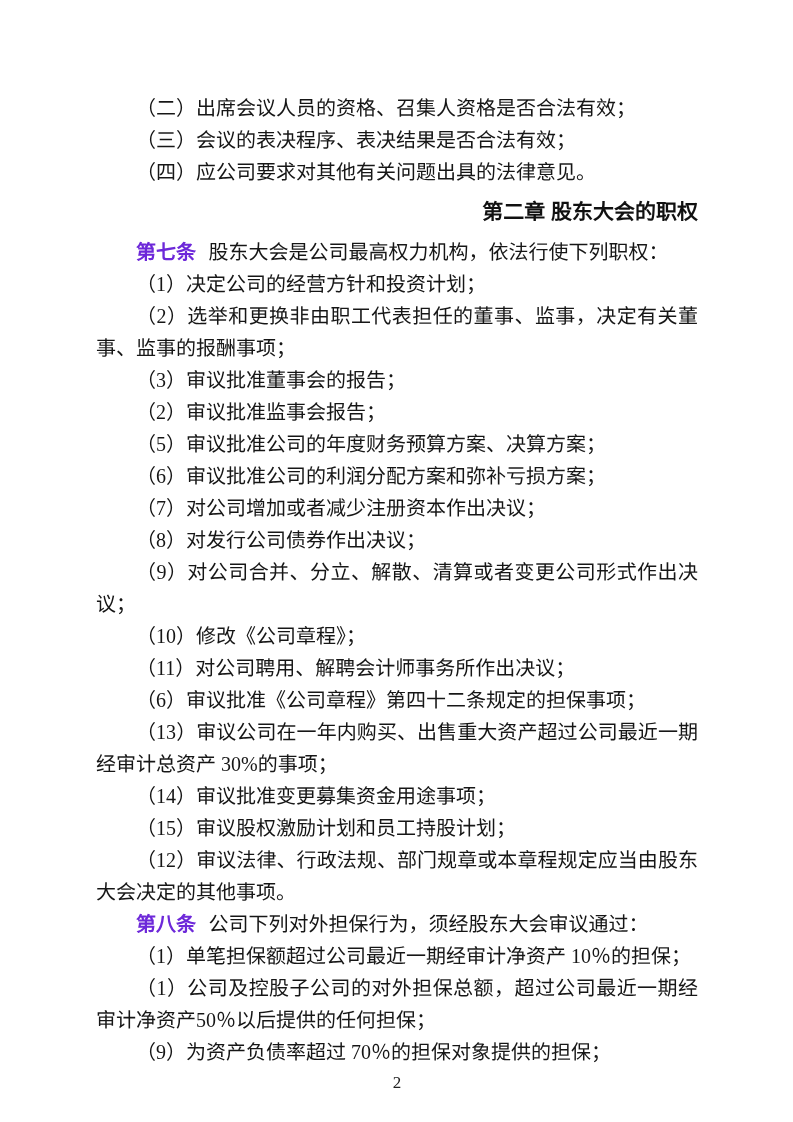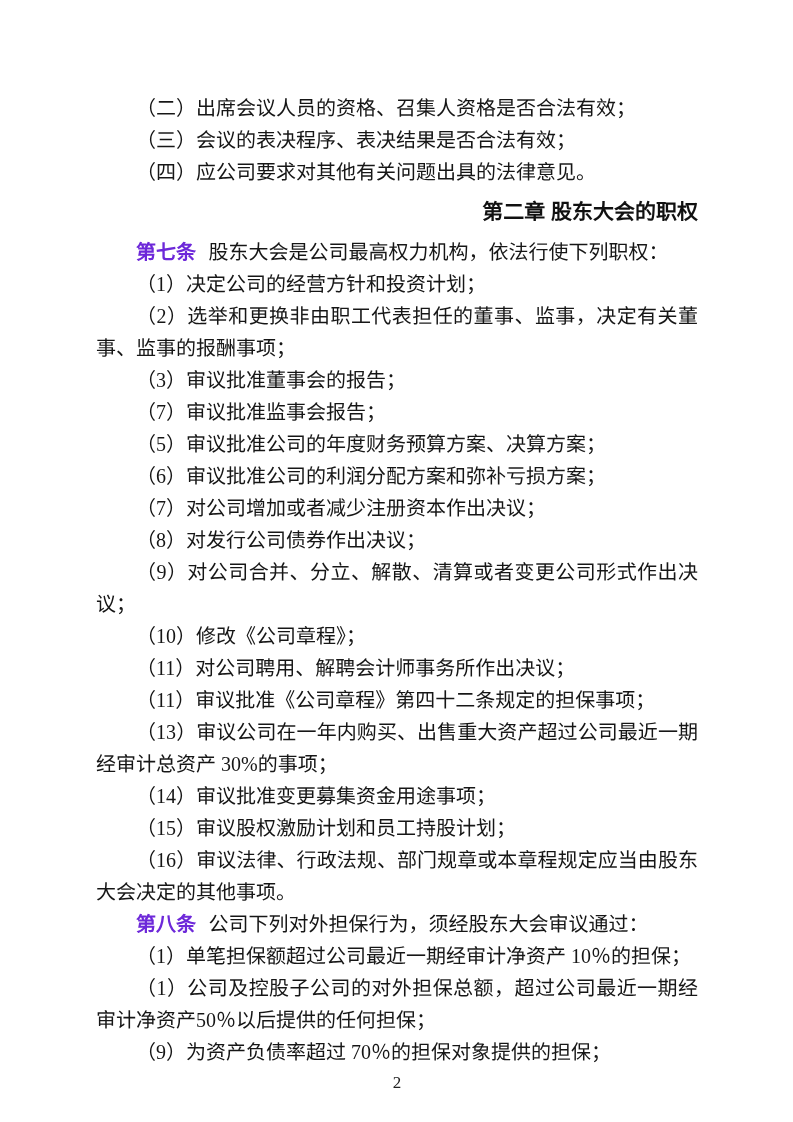--- a/index.html
+++ b/index.html
@@ -61,33 +61,33 @@
   <p class="para">（三）会议的表决程序、表决结果是否合法有效；</p>
   <p class="para">（四）应公司要求对其他有关问题出具的法律意见。</p>
 
   <h2 class="chapter-heading">第二章 股东大会的职权</h2>
 
   <p class="para"><span class="article-label">第七条</span><span>股东大会是公司最高权力机构，依法行使下列职权：</span></p>
 
   <p class="para">（1）决定公司的经营方针和投资计划；</p>
   <p class="para">（2）选举和更换非由职工代表担任的董事、监事，决定有关董事、监事的报酬事项；</p>
   <p class="para">（3）审议批准董事会的报告；</p>
-  <p class="para">（7）审议批准监事会报告；</p>
+  <p class="para">（2）审议批准监事会报告；</p>
   <p class="para">（5）审议批准公司的年度财务预算方案、决算方案；</p>
   <p class="para">（6）审议批准公司的利润分配方案和弥补亏损方案；</p>
   <p class="para">（7）对公司增加或者减少注册资本作出决议；</p>
   <p class="para">（8）对发行公司债券作出决议；</p>
   <p class="para">（9）对公司合并、分立、解散、清算或者变更公司形式作出决议；</p>
   <p class="para">（10）修改《公司章程》；</p>
   <p class="para">（11）对公司聘用、解聘会计师事务所作出决议；</p>
-  <p class="para">（11）审议批准《公司章程》第四十二条规定的担保事项；</p>
+  <p class="para">（6）审议批准《公司章程》第四十二条规定的担保事项；</p>
   <p class="para">（13）审议公司在一年内购买、出售重大资产超过公司最近一期经审计总资产 30%的事项；</p>
   <p class="para">（14）审议批准变更募集资金用途事项；</p>
   <p class="para">（15）审议股权激励计划和员工持股计划；</p>
-  <p class="para">（16）审议法律、行政法规、部门规章或本章程规定应当由股东大会决定的其他事项。</p>
+  <p class="para">（12）审议法律、行政法规、部门规章或本章程规定应当由股东大会决定的其他事项。</p>
 
   <p class="para"><span class="article-label">第八条</span><span>公司下列对外担保行为，须经股东大会审议通过：</span></p>
 
   <p class="para">（1）单笔担保额超过公司最近一期经审计净资产 10％的担保；</p>
   <p class="para">（1）公司及控股子公司的对外担保总额，超过公司最近一期经审计净资产50％以后提供的任何担保；</p>
   <p class="para">（9）为资产负债率超过 70％的担保对象提供的担保；</p>
 
   <div class="page-footer">2</div>
 
 </div>

